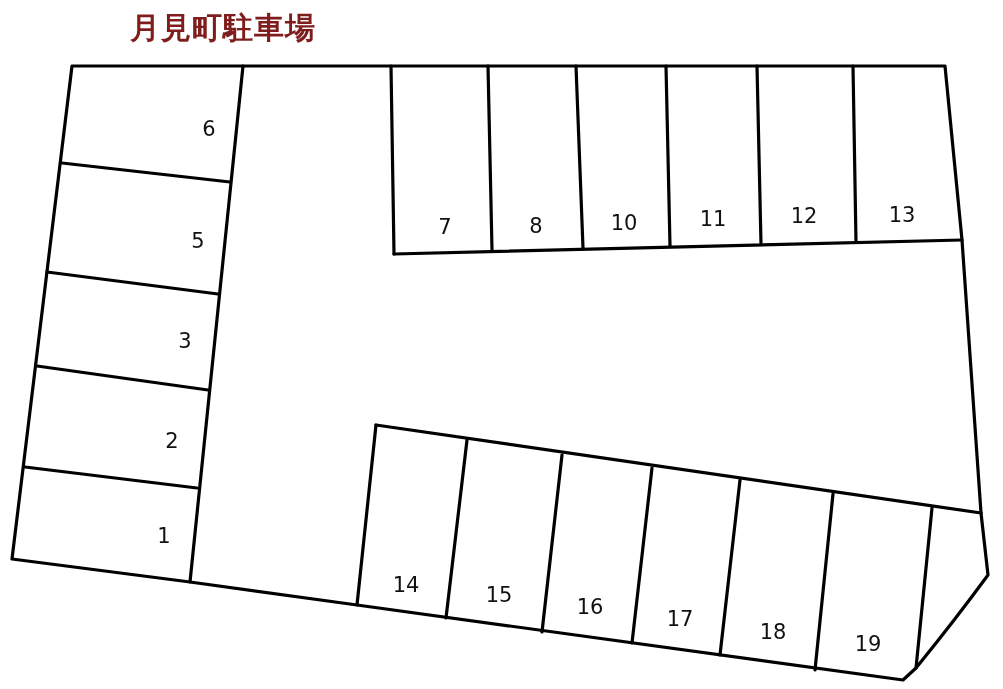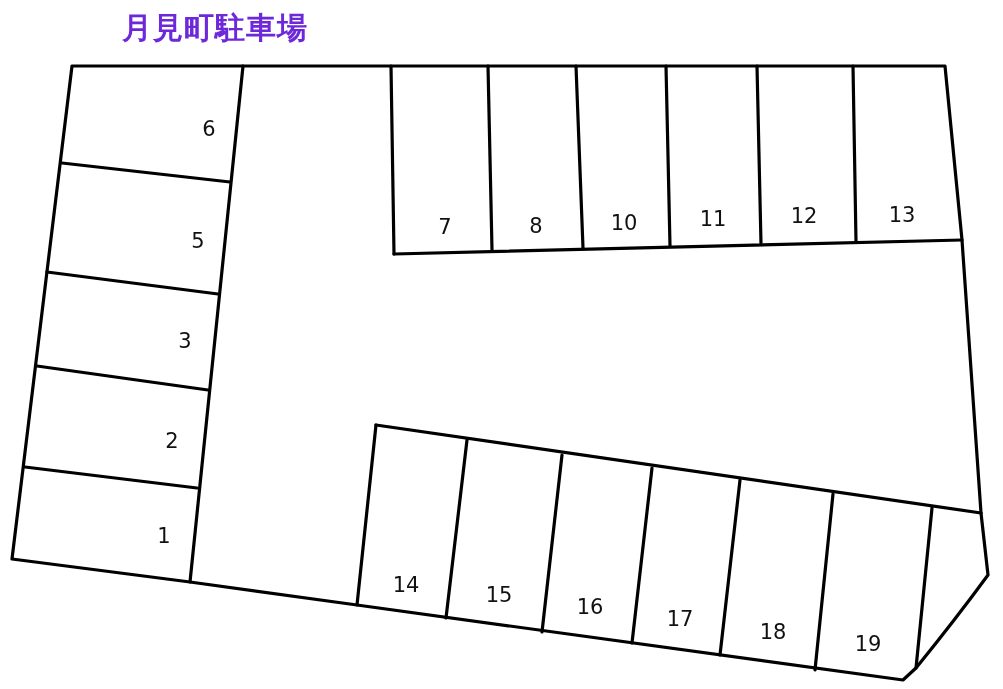--- a/index.html
+++ b/index.html
@@ -1,20 +1,20 @@
 <!DOCTYPE html>
 <html><head>
 <meta charset="utf-8">
 <style>
   html, body { margin: 0; padding: 0; background: #ffffff; }
   body { width: 1003px; height: 689px; position: relative; overflow: hidden; }
   .title {
-    position: absolute; left: 122px; top: 8px;
+    position: absolute; left: 130px; top: 8px;
     font-family: "DejaVu Sans", sans-serif; font-weight: bold;
-    font-size: 30px; color: #6d28d9; letter-spacing: 1px;
+    font-size: 30px; color: #7f1d1d; letter-spacing: 1px;
   }
   svg { position: absolute; left: 0; top: 0; }
   .ln { stroke: #000; stroke-width: 3.2; fill: none; stroke-linecap: round; stroke-linejoin: round; }
   .lbl { font-family: "DejaVu Sans", sans-serif; font-size: 21px; fill: #111; text-anchor: middle; }
   .space { fill: transparent; cursor: pointer; }
 </style>
 </head>
 <body>
 
 <div class="title">月見町駐車場</div>

